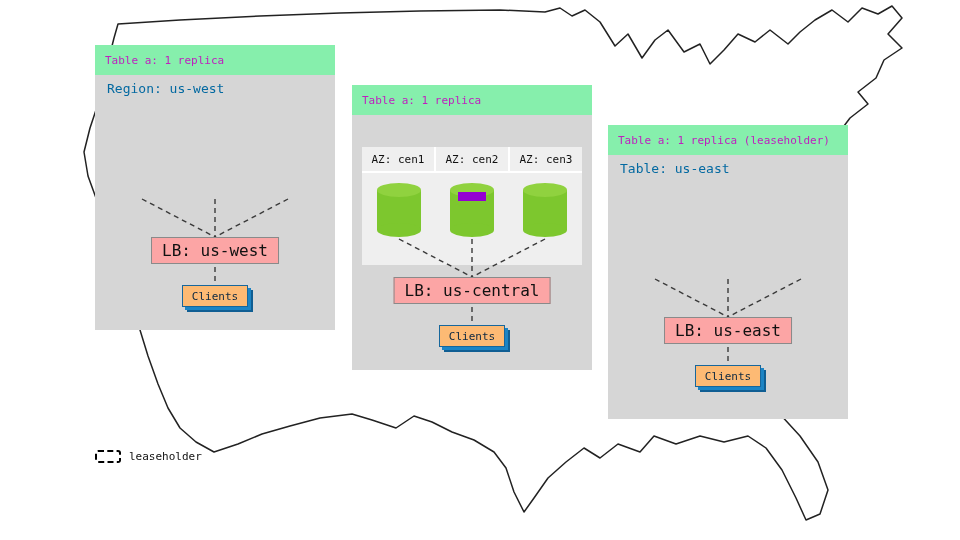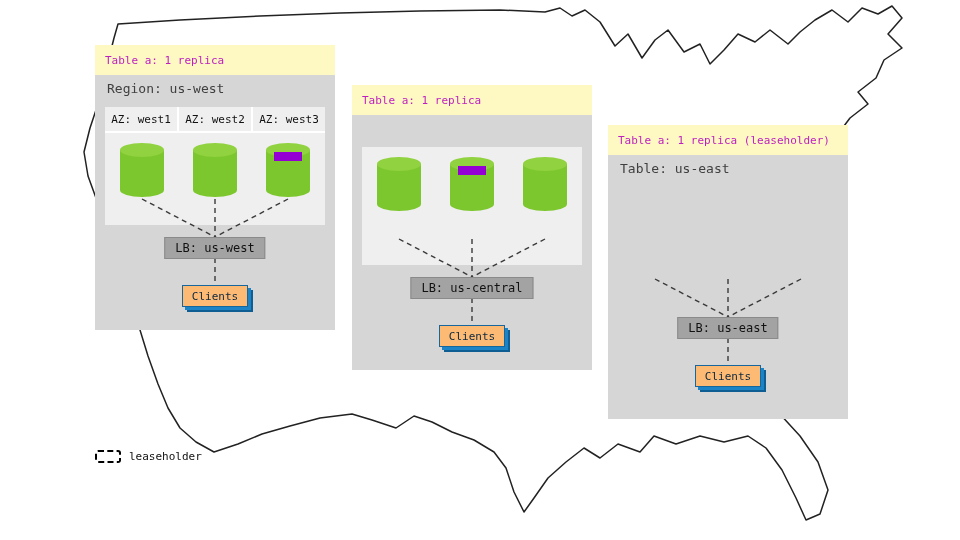--- a/index.html
+++ b/index.html
@@ -3,37 +3,37 @@
 <meta charset="utf-8">
 <style>
   html,body{margin:0;padding:0;background:#fff;}
   #canvas{
     position:relative;width:960px;height:540px;overflow:hidden;background:#fff;
     font-family:"DejaVu Sans Mono","Liberation Mono",monospace;color:#111;
   }
   #map-outline{position:absolute;left:0;top:0;z-index:0;}
 
   .panel{position:absolute;width:240px;background:#d6d6d6;z-index:2;}
-  .panel-header{height:30px;background:#fef9c3;display:flex;align-items:center;padding-left:10px;box-sizing:border-box;}
+  .panel-header{height:30px;background:#86efac;display:flex;align-items:center;padding-left:10px;box-sizing:border-box;}
   .panel-title{font-size:11px;color:#bf1fbf;letter-spacing:0;}
-  .region-label{position:absolute;left:12px;top:36px;font-size:13px;color:#404040;}
+  .region-label{position:absolute;left:12px;top:36px;font-size:13px;color:#0369a1;}
   .az-box{position:absolute;left:10px;top:62px;width:220px;height:118px;background:#efefef;}
   .az-head{display:flex;height:26px;border-bottom:2px solid #fff;box-sizing:border-box;}
   .az-cell{flex:1;display:flex;align-items:center;justify-content:center;font-size:11px;border-right:2px solid #fff;box-sizing:border-box;}
   .az-cell:last-child{border-right:none;}
   .az-cyls{display:flex;}
   .cyl-cell{flex:1;display:flex;justify-content:center;}
   .cyl{position:relative;width:44px;height:40px;background:#7dc72e;margin-top:17px;}
   .cyl::before{content:"";position:absolute;left:0;right:0;top:-7px;height:14px;border-radius:50%;background:#90d23f;}
   .cyl::after{content:"";position:absolute;left:0;right:0;bottom:-7px;height:14px;border-radius:50%;background:#7dc72e;}
   .badge{position:absolute;top:2px;left:50%;transform:translateX(-50%);width:28px;height:9px;background:#9400d3;z-index:2;}
   .badge.lease{width:26px;height:8px;border:2px dashed #000;}
   .connectors{position:absolute;left:0;top:0;pointer-events:none;}
-  .lb-box{position:absolute;top:192px;left:50%;transform:translateX(-50%);background:#a3a3a3;border:1px solid #8a8a8a;
-          font-size:12px;padding:3px 10px;white-space:nowrap;z-index:3;}
+  .lb-box{position:absolute;top:192px;left:50%;transform:translateX(-50%);background:#fca5a5;border:1px solid #8a8a8a;
+          font-size:16px;padding:3px 10px;white-space:nowrap;z-index:3;}
   .clients-box{position:absolute;top:240px;left:50%;transform:translateX(-50%);width:64px;height:20px;background:#fdba74;
           border:1px solid #17679c;color:#0b2740;font-size:11px;display:flex;align-items:center;justify-content:center;
           box-shadow:3px 3px 0 #1c84c4,5px 5px 0 #0f5e93;z-index:3;}
   .legend{position:absolute;left:95px;top:450px;display:flex;align-items:flex-start;z-index:2;}
   .legend-swatch{display:inline-block;width:22px;height:9px;border:2px dashed #000;border-radius:3px;background:#fff;}
   .legend-label{font-size:11px;margin-left:8px;color:#111;}
 </style>
 </head>
 <body>
 
@@ -53,60 +53,45 @@
          L158,384 L148,356 L140,330 L134,300 L126,272 L116,246 L106,222 L96,198 L88,176
          L84,152 L90,128 L98,104 L104,80 L110,54 L114,38 Z"></path>
   </svg>
 
   <section class="panel" style="left:95px;top:45px;height:285px">
     <header class="panel-header">
       <span class="panel-title">Table a: 1 replica</span>
     </header>
     <div class="region-label">Region: us-west</div>
 
-    <div class="az-box">
-      <div class="az-head">
-        <div class="az-cell">AZ: west1</div>
-        <div class="az-cell">AZ: west2</div>
-        <div class="az-cell">AZ: west3</div>
-      </div>
-      <div class="az-cyls">
-        <div class="cyl-cell">
-            <div class="cyl"></div>
-          </div>
-        <div class="cyl-cell">
-            <div class="cyl"></div>
-          </div>
-        <div class="cyl-cell">
-            <div class="cyl">
-          <div class="badge"></div>
-        </div>
-          </div>
-      </div>
-    </div>
 
     <svg class="connectors" width="240" height="285" viewBox="0 0 240 285">
       <g stroke="#3a3a3a" stroke-width="1.4" stroke-dasharray="5,4">
         <line x1="47" y1="154" x2="120" y2="192"></line>
         <line x1="120" y1="154" x2="120" y2="192"></line>
         <line x1="193" y1="154" x2="120" y2="192"></line>
         <line x1="120" y1="213" x2="120" y2="240"></line>
       </g>
     </svg>
 
     <div class="lb-box">LB: us-west</div>
     <div class="clients-box">Clients</div>
   </section>
 
   <section class="panel" style="left:352px;top:85px;height:285px">
     <header class="panel-header">
       <span class="panel-title">Table a: 1 replica</span>
     </header>
 
     <div class="az-box">
+      <div class="az-head">
+        <div class="az-cell">AZ: cen1</div>
+        <div class="az-cell">AZ: cen2</div>
+        <div class="az-cell">AZ: cen3</div>
+      </div>
       <div class="az-cyls">
         <div class="cyl-cell">
             <div class="cyl"></div>
           </div>
         <div class="cyl-cell">
             <div class="cyl">
           <div class="badge"></div>
         </div>
           </div>
         <div class="cyl-cell">

